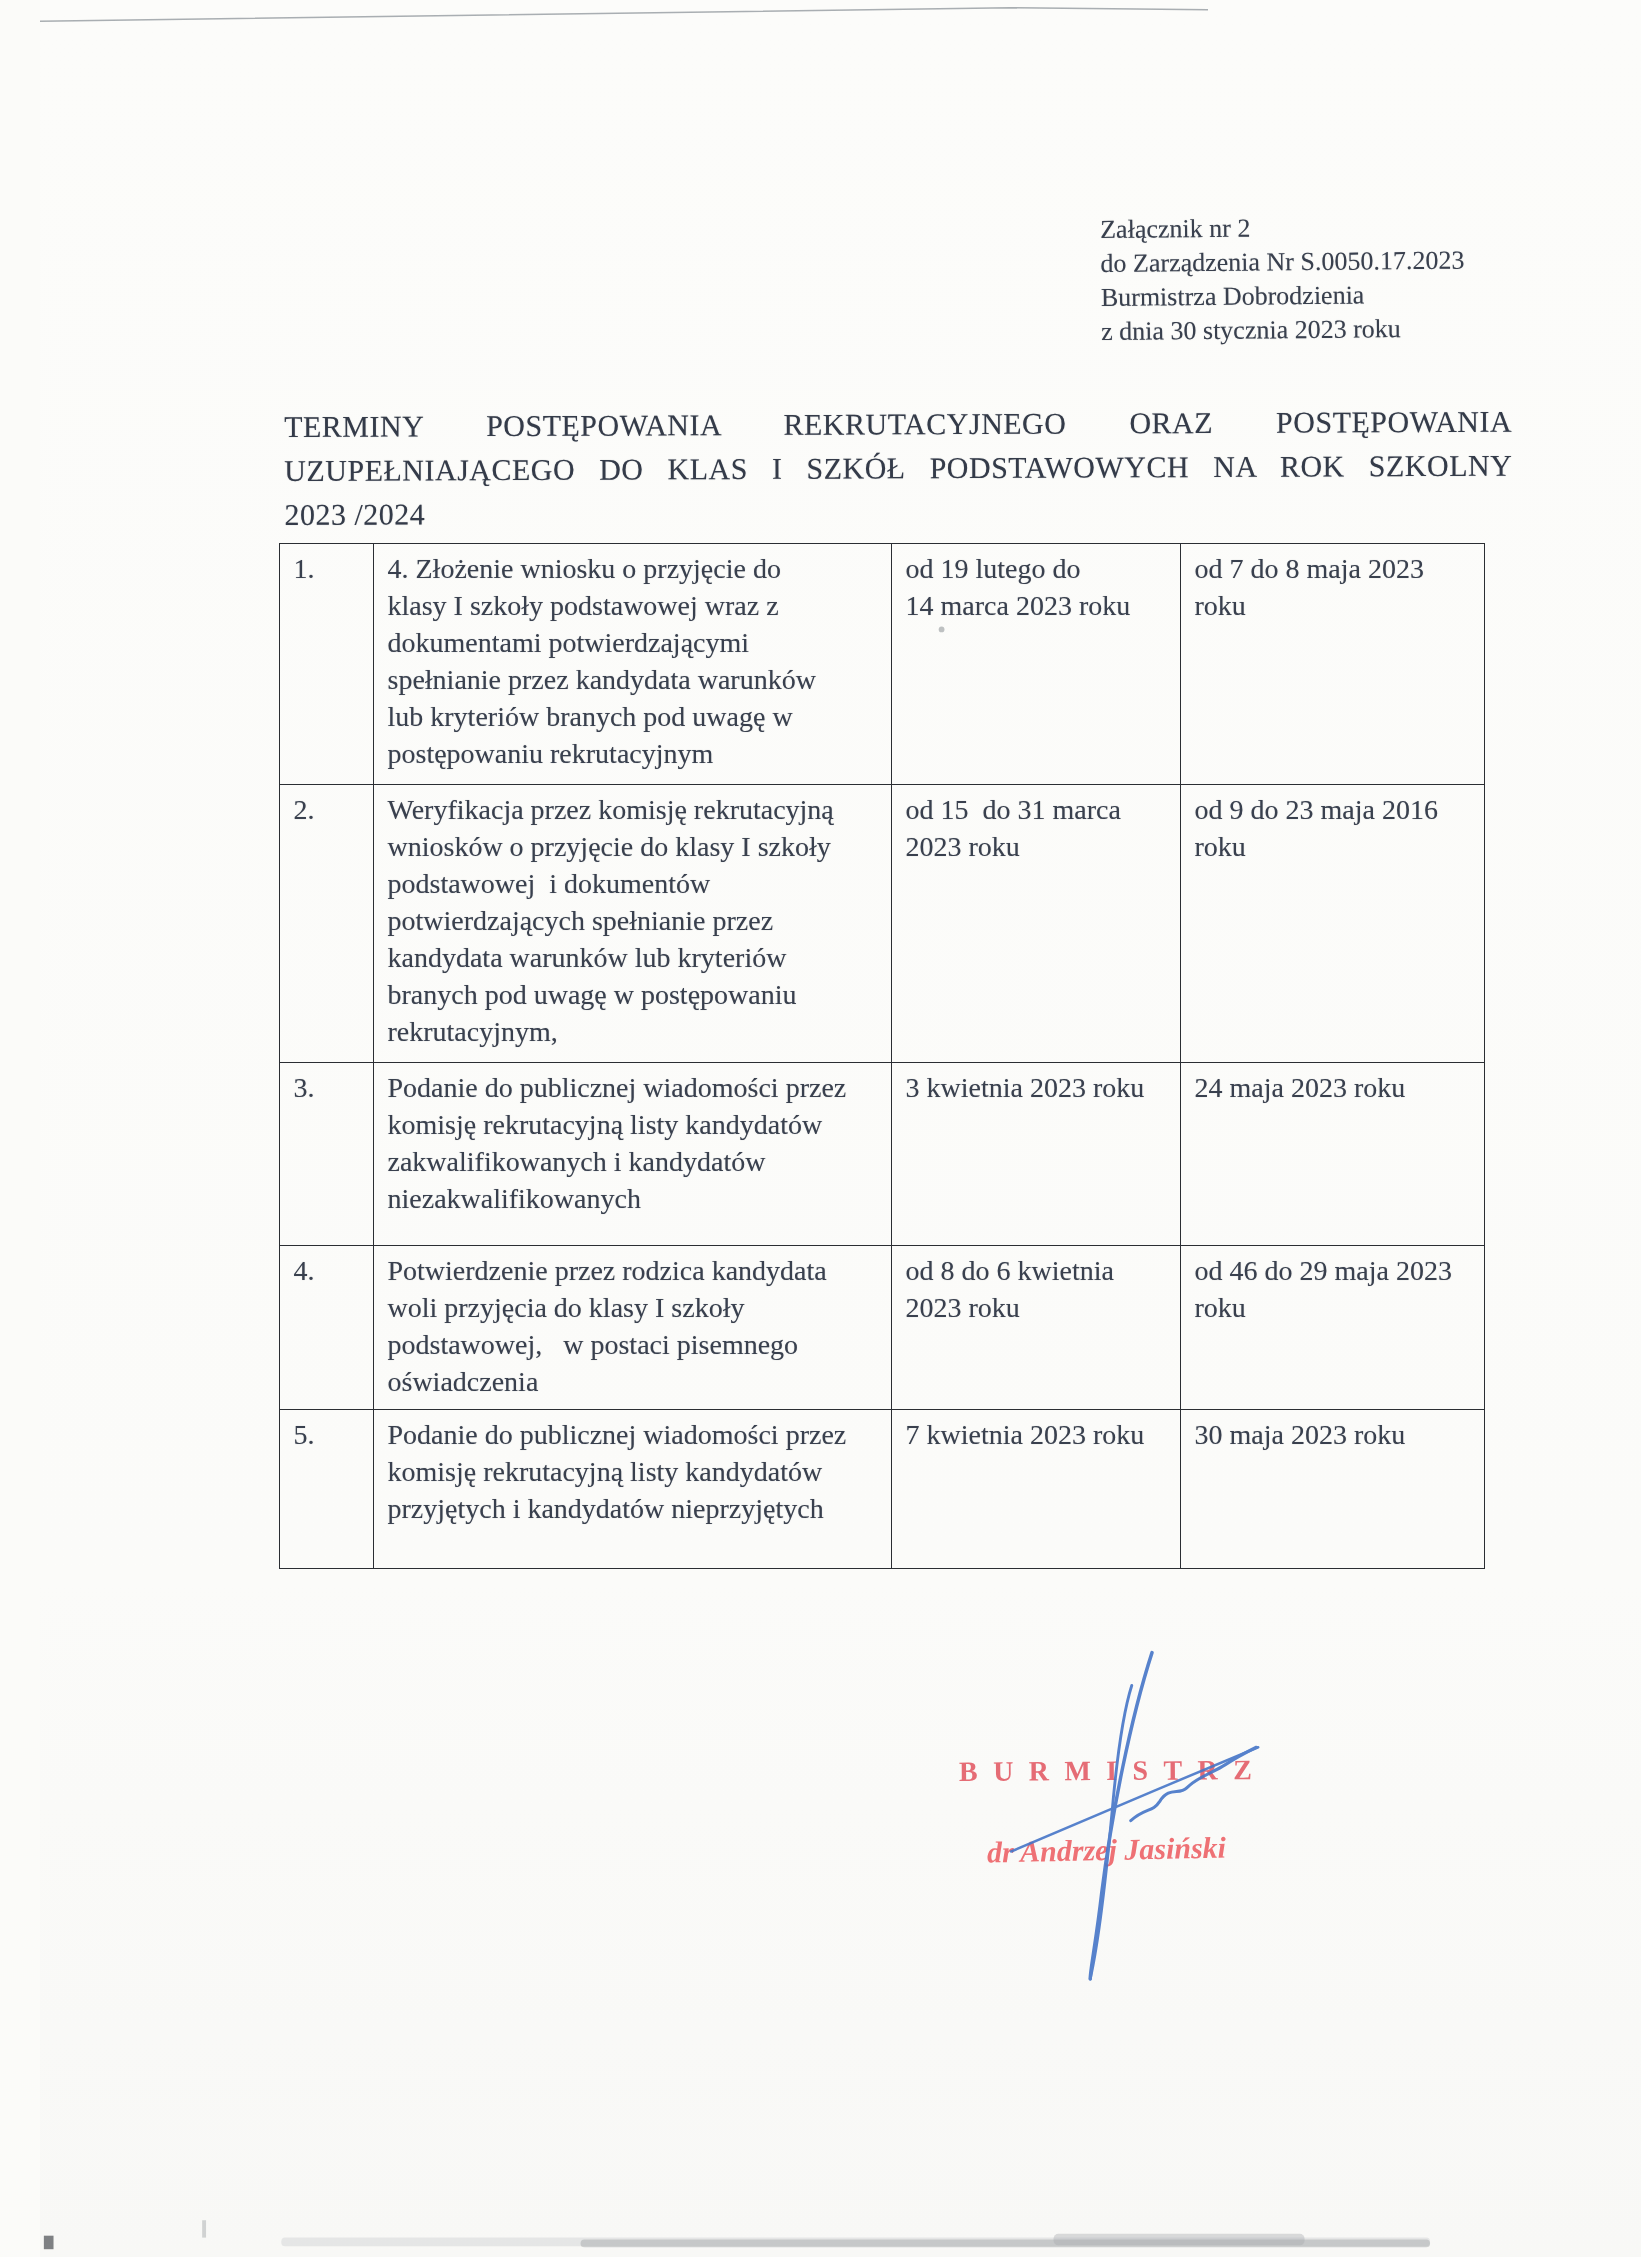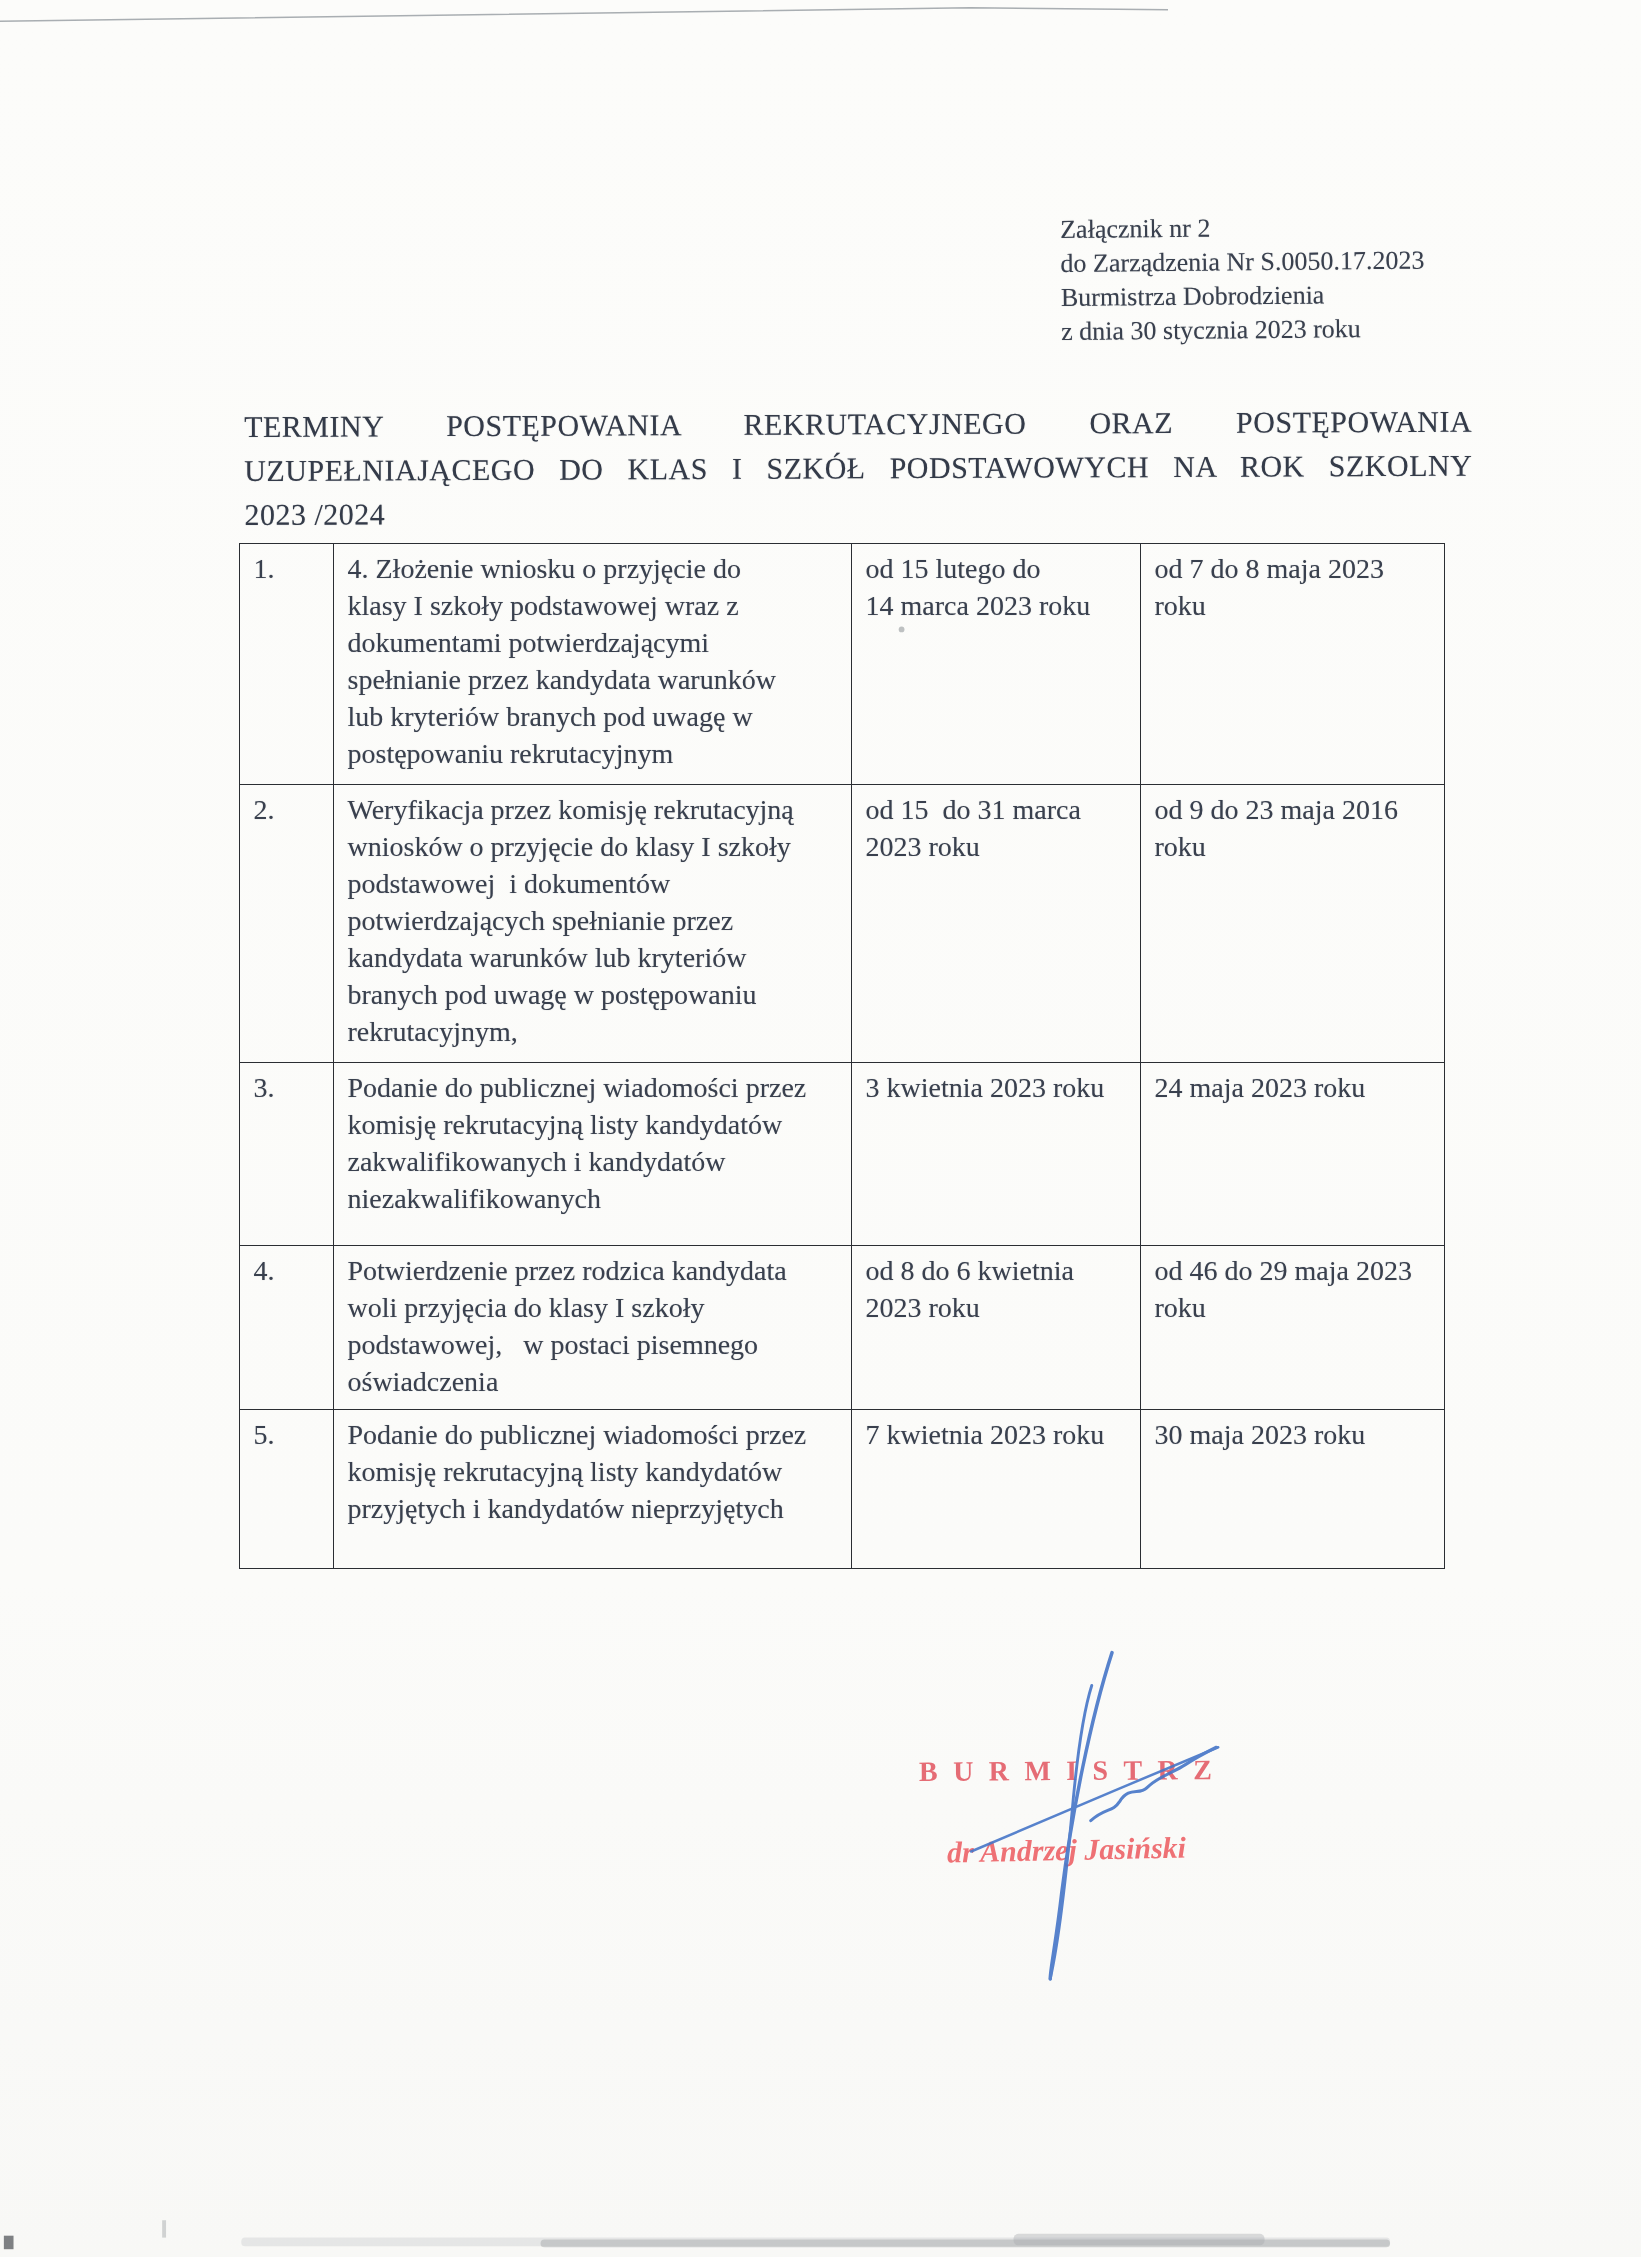--- a/index.html
+++ b/index.html
@@ -3,21 +3,21 @@
 <meta charset="utf-8">
 <style>
   html,body{margin:0;padding:0;}
   body{
     width:1641px;height:2257px;
     background:#fbfbf9;
     font-family:"Liberation Serif","DejaVu Serif",serif;
     position:relative;overflow:hidden;
   }
   .page{position:absolute;inset:0;background:
-    linear-gradient(180deg,#fcfcfa 0%,#fbfbf9 70%,#f8f8f6 100%);}
+    linear-gradient(180deg,#fcfcfa 0%,#fbfbf9 70%,#f8f8f6 100%); margin-left: 40px;}
   .ink{color:#39404e;text-shadow:0 0 1px rgba(52,58,70,.35);}
   .annex{
     position:absolute;left:1060px;top:213px;
     font-size:26px;line-height:34px;
     transform:rotate(-0.55deg);transform-origin:left top;
   }
   .doc-title{
     position:absolute;left:244px;top:405px;width:1228px;
     font-size:30px;line-height:44px;letter-spacing:0.5px;
     transform:rotate(-0.25deg);transform-origin:left top;
@@ -79,21 +79,21 @@
     </colgroup>
     <tbody>
       <tr style="height:241px">
         <td>1.</td>
         <td>4. Złożenie wniosku o przyjęcie do
 klasy I szkoły podstawowej wraz z
 dokumentami potwierdzającymi
 spełnianie przez kandydata warunków
 lub kryteriów branych pod uwagę w
 postępowaniu rekrutacyjnym</td>
-        <td>od 15 lutego do
+        <td>od 19 lutego do
 14 marca 2023 roku</td>
         <td>od 7 do 8 maja 2023
 roku</td>
       </tr>
       <tr style="height:278px">
         <td>2.</td>
         <td>Weryfikacja przez komisję rekrutacyjną
 wniosków o przyjęcie do klasy I szkoły
 podstawowej  i dokumentów
 potwierdzających spełnianie przez

